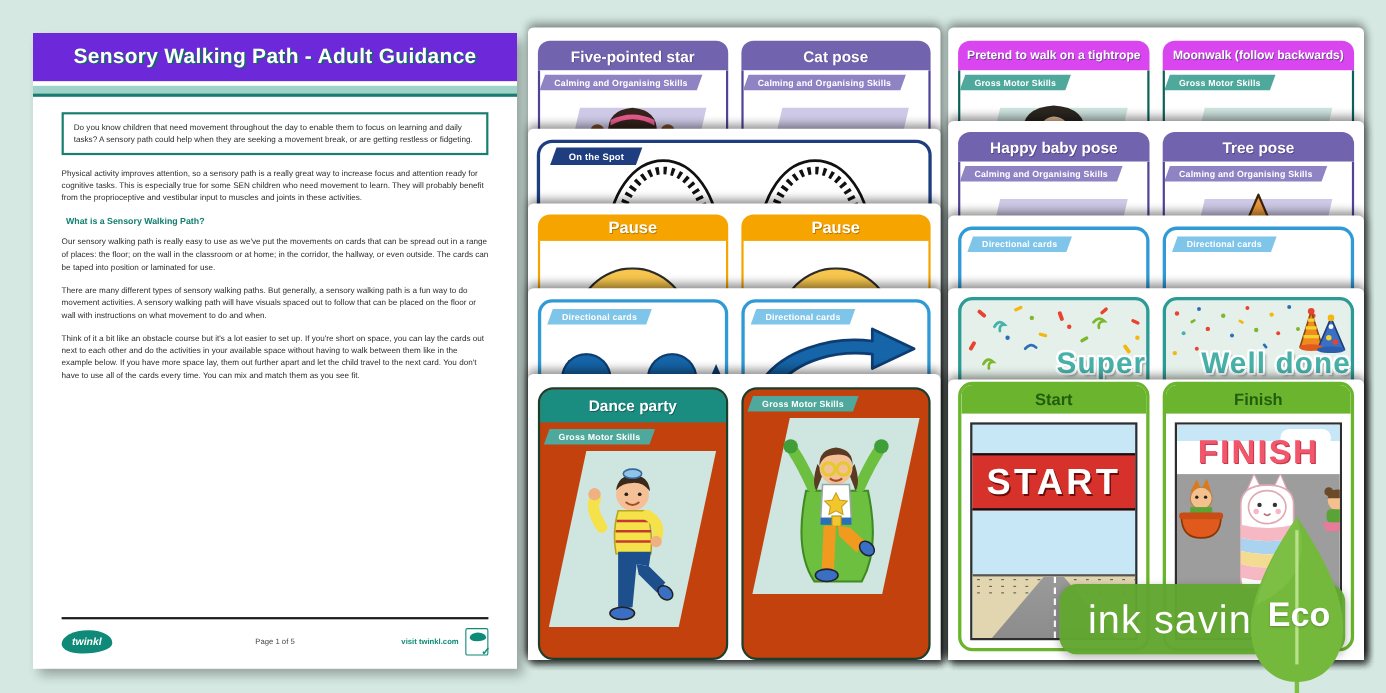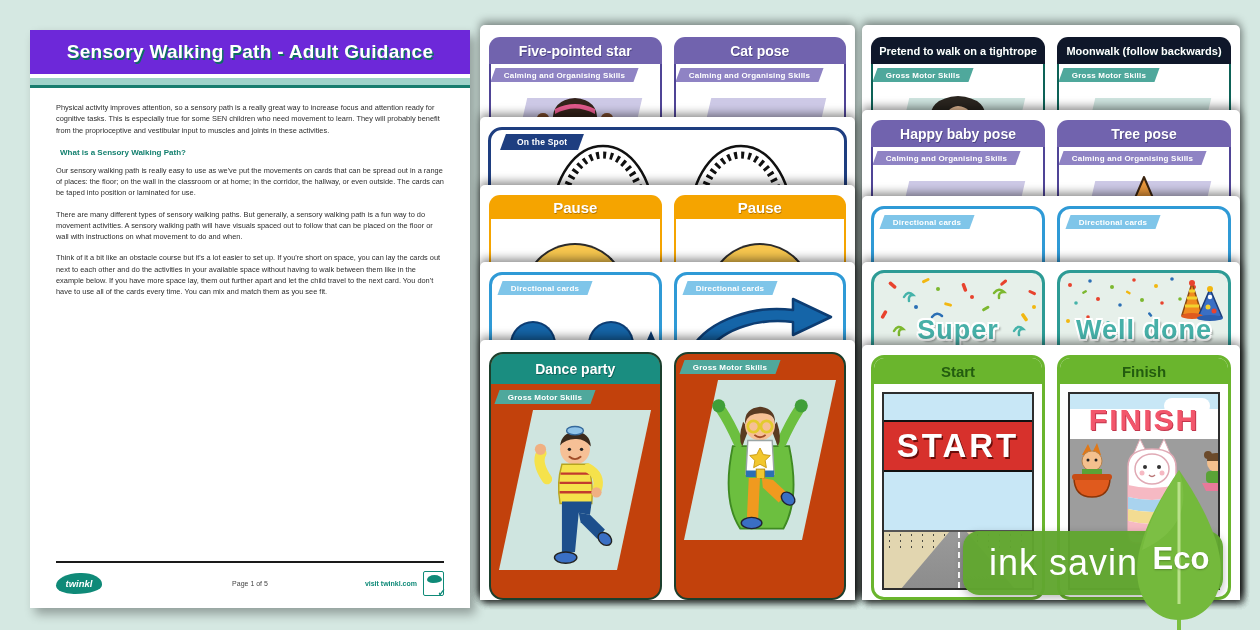--- a/index.html
+++ b/index.html
@@ -34,21 +34,21 @@
 .cards-row{display:flex;gap:12px;padding:12px 9px 0}
 .pt10{padding-top:10px}.pt8{padding-top:8px}
 
 
 .acard{flex:1;position:relative}
 .acard .hd{height:27px;border-radius:11px 11px 0 0;display:flex;align-items:center;justify-content:center;color:#fff;font-weight:bold;font-size:14px;text-shadow:.7px .8px 0 rgba(20,20,60,.4);padding:0 2px;white-space:nowrap}
 .acard .bd{position:relative;border-left:2.5px solid;border-right:2.5px solid;height:200px;background:#fff;overflow:hidden}
 .sm{font-size:11px !important}
 .purple .hd{background:#7163ae}
 .purple .bd{border-color:#4f4496}
-.tealc .hd{background:#0f172a;text-shadow:.7px .8px 0 rgba(0,50,45,.5)}
+.tealc .hd{background:#d946ef;text-shadow:.7px .8px 0 rgba(0,50,45,.5)}
 .tealc .bd{border-color:#0d6257}
 .orange .hd{background:#f5a400;height:24px;font-size:15px;text-shadow:.7px .8px 0 rgba(120,70,0,.5)}
 .orange .bd{border-color:#f5a400}
 .badge{position:absolute;top:4px;left:2px;padding:2.5px 11px;transform:skewX(-20deg);color:#fff;font-weight:bold;font-size:8px}
 .badge>span{display:inline-block;transform:skewX(20deg);letter-spacing:.2px;white-space:nowrap}
 .purple-b{background:#8f83c4}
 .teal-b{background:#4fa89c}
 .blue-b{background:#7fc5e9}
 .imgph{position:absolute;top:34px;left:16%;width:68%;height:80px;transform:skewX(-13deg)}
 .purple .imgph{background:#cdc9e6}
@@ -72,21 +72,21 @@
 
 .bigcard{flex:1;border:2.5px solid #1b3f2d;border-radius:14px;overflow:hidden;background:#c2410c;height:248px;position:relative}
 .hd2{height:30px;background:#1a8d80;display:flex;align-items:center;justify-content:center;color:#fff;font-weight:bold;font-size:14px;text-shadow:.7px .8px 0 rgba(0,50,45,.5);white-space:nowrap;padding:0 2px}
 .bd2{position:relative;height:218px}
 .bd2 .badge{top:6px;left:6px}
 .imgph2{position:absolute;top:26px;left:15%;width:70%;height:160px;background:#cfe5e0;transform:skewX(-12deg)}
 .kid{position:absolute;top:34px;left:50%;transform:translateX(-50%)}
 
 
 .celcard{flex:1;border:3px solid #2d9b95;border-radius:13px;background:#e6f0ea;height:310px;position:relative;overflow:hidden}
-.cel-label{position:absolute;top:42px;width:100%;text-align:center;font-size:27px;font-weight:bold;color:#47b0a8;letter-spacing:1px;
+.cel-label{position:absolute;top:42px;width:100%;text-align:right;font-size:27px;font-weight:bold;color:#47b0a8;letter-spacing:1px;
  text-shadow:2px 0 0 #fff,-2px 0 0 #fff,0 2px 0 #fff,0 -2px 0 #fff,1.6px 1.6px 0 #fff,-1.6px -1.6px 0 #fff,1.6px -1.6px 0 #fff,-1.6px 1.6px 0 #fff,3px 3px 2px rgba(0,0,0,.3)}
 .hats{position:absolute;right:4px;top:6px}
 
 
 .gcard{flex:1;border:3px solid #6ab52d;border-radius:13px;overflow:hidden;background:#fff;height:245px}
 .ghd{height:26px;background:#6ab52d;display:flex;align-items:center;justify-content:center;color:#235c0f;font-weight:bold;font-size:15px}
 .gframe{margin:8px;height:198px;border:2px solid #2e2e2e;position:relative;overflow:hidden;background:#c8e7f6}
 .banner{position:absolute;top:26px;left:-4px;right:-4px;height:52px;background:#d7312c;border:2.5px solid #111;display:flex;align-items:center;justify-content:center}
 .banner span{color:#fff;font-size:33px;font-weight:bold;letter-spacing:3px;text-shadow:1.5px 1.5px 0 #6b0d0a}
 .desert{position:absolute;bottom:0;left:0;right:0;height:58px;background:#e2d6b0;border-top:2px solid #555}
@@ -111,20 +111,21 @@
 <div id="canvas">
 
   <div class="doc">
     <div class="doc-header">
       <div class="doc-title">Sensory Walking Path - Adult Guidance</div>
     </div>
     <div class="strip-a"></div>
     <div class="strip-b"></div>
     <div class="strip-c"></div>
     <div class="doc-body">
+      <div class="intro-box">Do you know children that need movement throughout the day to enable them to focus on learning and daily tasks? A sensory path could help when they are seeking a movement break, or are getting restless or fidgeting.</div>
       <p>Physical activity improves attention, so a sensory path is a really great way to increase focus and attention ready for cognitive tasks. This is especially true for some SEN children who need movement to learn. They will probably benefit from the proprioceptive and vestibular input to muscles and joints in these activities.</p>
       <div class="doc-h2">What is a Sensory Walking Path?</div>
       <p>Our sensory walking path is really easy to use as we've put the movements on cards that can be spread out in a range of places: the floor; on the wall in the classroom or at home; in the corridor, the hallway, or even outside. The cards can be taped into position or laminated for use.</p>
       <p>There are many different types of sensory walking paths. But generally, a sensory walking path is a fun way to do movement activities. A sensory walking path will have visuals spaced out to follow that can be placed on the floor or wall with instructions on what movement to do and when.</p>
       <p>Think of it a bit like an obstacle course but it's a lot easier to set up. If you're short on space, you can lay the cards out next to each other and do the activities in your available space without having to walk between them like in the example below. If you have more space lay, them out further apart and let the child travel to the next card. You don't have to use all of the cards every time. You can mix and match them as you see fit.</p>
     </div>
     <div class="doc-footer">
       <div class="logo-blob">twinkl</div>
       <div class="page-num">Page 1 of 5</div>
       <div class="visit">
@@ -397,21 +398,21 @@
               <circle cx="38" cy="10" r="3" fill="#f2b711"></circle>
             <ellipse cx="20" cy="37" rx="11" ry="3" fill="#e05a1d"></ellipse>
             <ellipse cx="38" cy="39" rx="13" ry="3" fill="#2b5fae"></ellipse>
           </svg>
           <div class="cel-label">Well done</div>
         </div>
       </div>
     </div>
 
     <div class="sheet" style="top:320px;height:255px;z-index:5">
-      <div class="cards-row" style="padding-top:10px">
+      <div class="cards-row" style="padding-top:2px">
         <div class="gcard">
           <div class="ghd">Start</div>
           <div class="gframe">
             <div class="banner">
               <span>START</span>
             </div>
             <div class="desert">
               <div class="scrub"></div>
               <div class="road">
                 <div class="road-line"></div>

